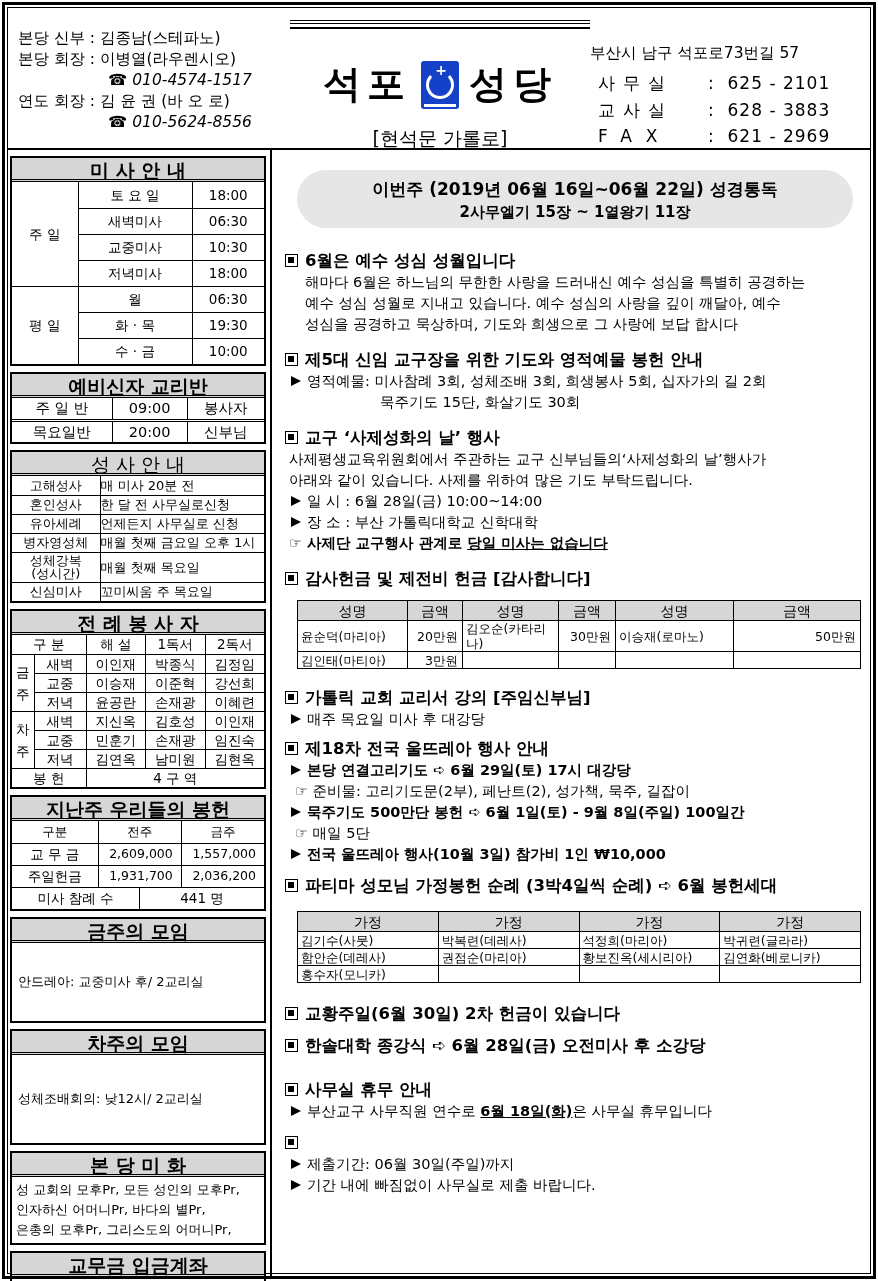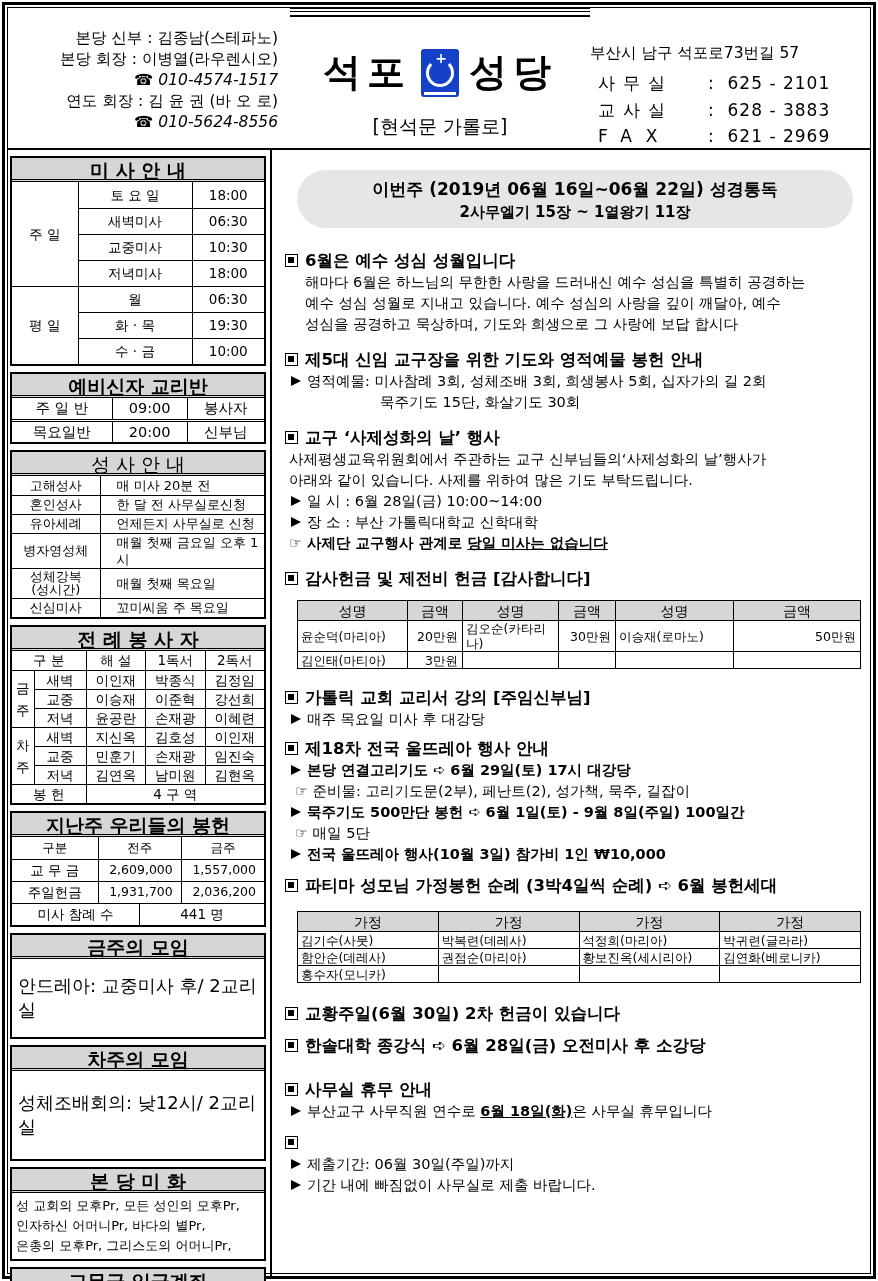--- a/index.html
+++ b/index.html
@@ -3,23 +3,23 @@
 <meta charset="utf-8">
 <style>
   * { box-sizing: border-box; margin: 0; padding: 0; }
   body { width: 878px; height: 1281px; background: #fff; font-family: "DejaVu Sans", sans-serif; color: #000; position: relative; overflow: hidden; }
   .outer { position: absolute; left: 2px; top: 2px; width: 874px; height: 1277px; border: 3px solid #000; }
   .inner-line { position: absolute; left: 7px; top: 7px; width: 864px; height: 1267px; border: 1px solid #000; }
 
   
   .header { position: absolute; left: 8px; top: 8px; width: 862px; height: 142px; border-bottom: 2px solid #000; }
   .hdr-left { position: absolute; left: 10px; top: 20px; width: 260px; font-size: 15.5px; line-height: 20px; }
-  .hdr-left .row { height: 21px; white-space: nowrap; text-align: right; }
+  .hdr-left .row { height: 21px; white-space: nowrap; }
   .hdr-left .phone { padding-left: 90px; font-style: italic; }
-  .hdr-center { position: absolute; left: 282px; top: 0; width: 300px; height: 142px; border-top: 4px double #000; }
+  .hdr-center { position: absolute; left: 282px; top: 12px; width: 300px; height: 142px; border-top: 4px double #000; }
   .hdr-center:before { content:""; position:absolute; left:0; right:0; top:3px; border-top:2px solid #000; }
   .title-row { position: absolute; top: 35px; left: 0; width: 300px; text-align: center; font-size: 38px; font-weight: bold; letter-spacing: 6px; }
   .title-row span { vertical-align: middle; }
   .logo { display: inline-block; width: 38px; height: 48px; background: #1540c8; border-radius: 3px; vertical-align: middle; margin: 0 10px; position: relative; }
   .logo .ring { position: absolute; left: 5px; top: 10px; width: 28px; height: 28px; border: 3px solid #fff; border-radius: 50%; border-top-color: transparent; }
   .logo .cross { position: absolute; right: 6px; top: 2px; color: #fff; font-size: 14px; font-weight: bold; line-height: 14px; }
   .logo .foot { position: absolute; left: 3px; bottom: 2px; width: 32px; height: 3px; background: #fff; }
   .subtitle-row { position: absolute; top: 102px; left: 0; width: 300px; text-align: center; font-size: 19px; font-weight: normal; }
   .hdr-right { position: absolute; left: 572px; top: 0; width: 260px; height: 142px; }
   .hdr-right .addr { position: absolute; top: 35px; left: 10px; font-size: 15.5px; white-space: nowrap; }
@@ -31,25 +31,25 @@
 
   
   .leftcol { position: absolute; left: 10px; top: 156px; width: 256px; }
   .box { border: 2px solid #000; margin-bottom: 6px; }
   .box-head { background: #d6d6d6; text-align: center; font-weight: bold; font-size: 19px; height: 24px; line-height: 24px; border-bottom: 3px double #000; }
   table { border-collapse: collapse; width: 100%; }
   td, th { border: 1px solid #000; font-size: 13.5px; text-align: center; height: 20px; line-height: 18px; font-weight: normal; padding: 0 2px; }
   .box table { border-style: hidden; }
   .mass td { height: 26px; }
   .sacr td { font-size: 13px; height: 19px; line-height: 17px; }
-  .sacr td.l { text-align: left; padding-left: 16px; }
+  .sacr td.l { text-align: left; padding-left: 0; }
   .serv td { height: 19px; font-size: 13.5px; }
   .offer td { height: 22px; font-size: 12.5px; }
   .offer td.num { text-align: right; padding-right: 8px; color: #000000; }
-  .plain { font-size: 18px; padding: 0 6px; display: flex; align-items: center; }
+  .plain { font-size: 13px; padding: 0 6px; display: flex; align-items: center; }
   .mihwa { font-size: 13px; line-height: 20px; padding: 3px 4px; white-space: nowrap; }
   .acct { font-size: 13.5px; line-height: 17px; text-align: center; padding: 2px 0; }
 
   
   .rightcol { position: absolute; left: 285px; top: 156px; width: 580px; }
   .pill { margin: 14px 0 0 12px; width: 556px; height: 58px; background: #e6e6e6; border-radius: 29px; text-align: center; font-weight: bold; }
   .pill .l1 { font-size: 17px; padding-top: 8px; }
   .pill .l2 { font-size: 15px; padding-top: 2px; }
   .sec { margin-top: 14px; }
   .sec-title { font-size: 16.5px; font-weight: bold; line-height: 22px; white-space: nowrap; }

